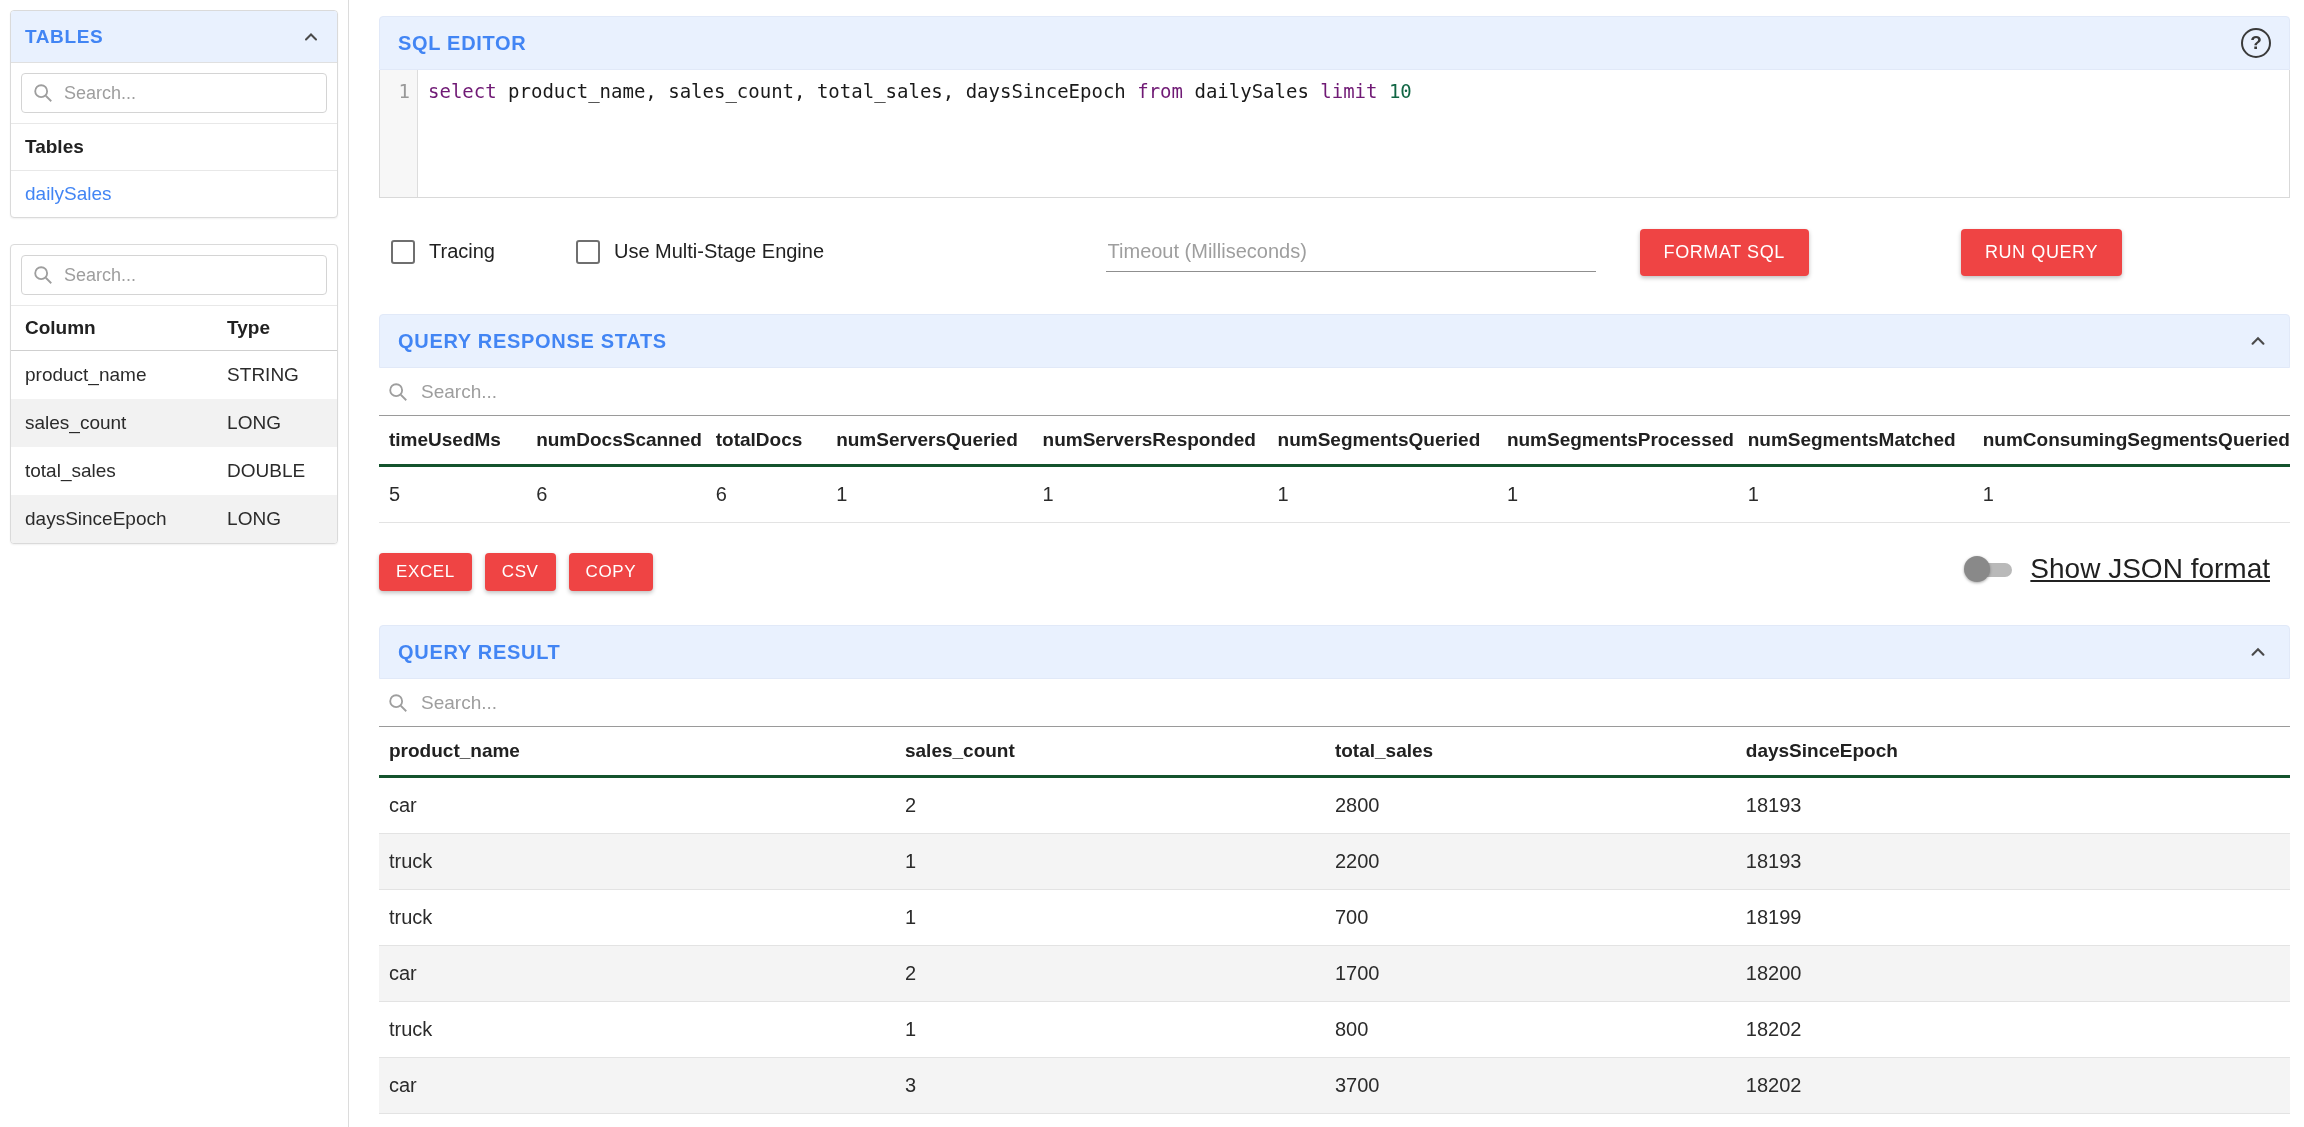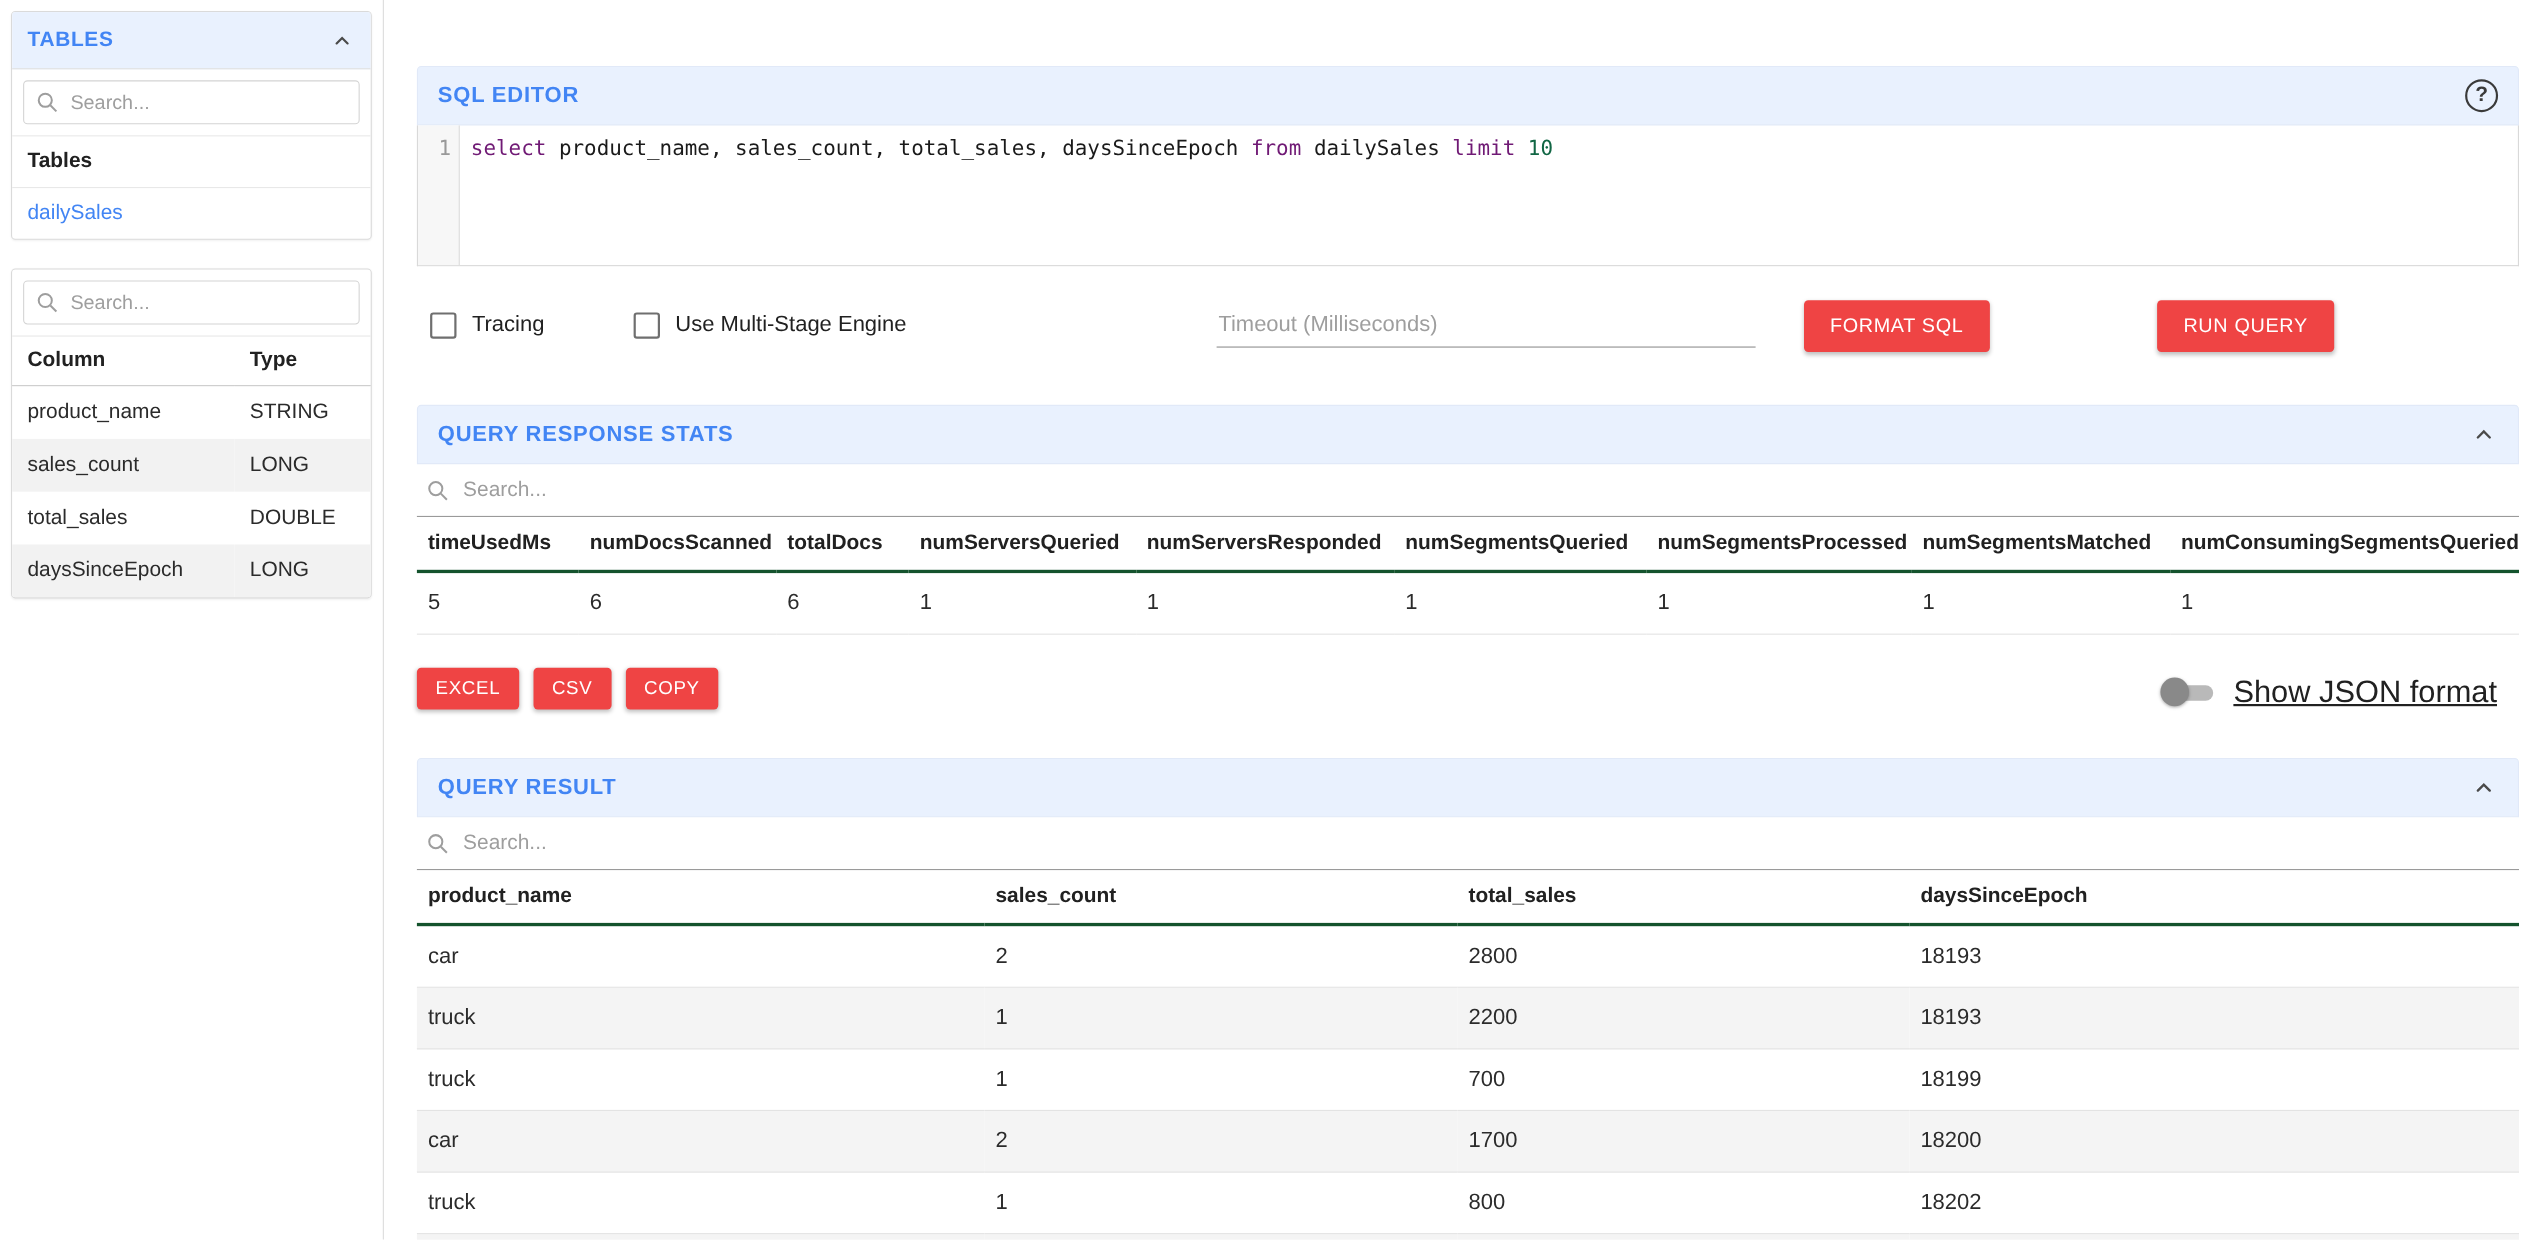--- a/index.html
+++ b/index.html
@@ -42,21 +42,21 @@
   .schema-table { width: 100%; border-collapse: collapse; }
   .schema-table th { text-align: left; font-size: 19px; padding: 11px 14px; border-bottom: 1px solid #cfcfcf; cursor: pointer; }
   .schema-table td { font-size: 19px; padding: 13px 14px; color: #2b2b2b; }
   .schema-table tbody tr:nth-child(even) { background: #f2f2f2; }
 
   
   .main { flex: 1; min-width: 0; padding: 16px 14px 0 30px; }
 
   .panel-head {
     height: 54px; background: #e9f1fe; border: 1px solid #e1e9f8; border-radius: 4px 4px 0 0;
-    display: flex; align-items: center; justify-content: space-between; padding: 0 18px; margin-top: 44px;
+    display: flex; align-items: center; justify-content: space-between; padding: 0 18px;
   }
   .panel-title { font-size: 20px; font-weight: bold; color: #4285f4; letter-spacing: 0.7px; }
 
   .editor {
     display: flex; height: 128px; border: 1px solid #d9d9d9; border-top: none;
     font-family: "DejaVu Sans Mono", monospace; font-size: 19px; line-height: 1.45;
   }
   .editor-gutter {
     width: 38px; flex: none; background: #f7f7f7; border-right: 1px solid #dddddd;
     color: #999999; text-align: right; padding: 8px 7px 0 0;
@@ -94,21 +94,21 @@
   }
 
   .data-table { width: 100%; border-collapse: collapse; table-layout: fixed; }
   .data-table th {
     text-align: left; font-size: 19px; font-weight: bold; padding: 13px 10px;
     border-bottom: 3px solid #14532d; white-space: nowrap; overflow: hidden; cursor: pointer;
   }
   .data-table td { font-size: 20px; padding: 16px 10px; border-bottom: 1px solid #e3e3e3; color: #2b2b2b; }
   .data-table tbody tr:nth-child(even) { background: #f4f4f4; }
 
-  .export-row { display: flex; align-items: flex-end; margin-top: 30px; }
+  .export-row { display: flex; align-items: flex-start; margin-top: 30px; }
   .btn-small { padding: 9px 17px; font-size: 17px; margin-right: 13px; }
   .json-toggle { margin-left: auto; display: flex; align-items: center; gap: 14px; padding-right: 20px; }
   .switch { position: relative; width: 52px; height: 28px; cursor: pointer; flex: none; }
   .switch-track { position: absolute; left: 5px; top: 8px; width: 43px; height: 14px; border-radius: 7px; background: #b9b9b9; }
   .switch-thumb { position: absolute; left: 0; top: 1px; width: 26px; height: 26px; border-radius: 50%; background: #898989; box-shadow: 0 1px 3px rgba(0,0,0,0.35); }
   .toggle-label { font-size: 28px; text-decoration: underline; }
 
   .help-icon {
     width: 30px; height: 30px; border: 2px solid #3a3a3a; border-radius: 50%;
     display: flex; align-items: center; justify-content: center;

